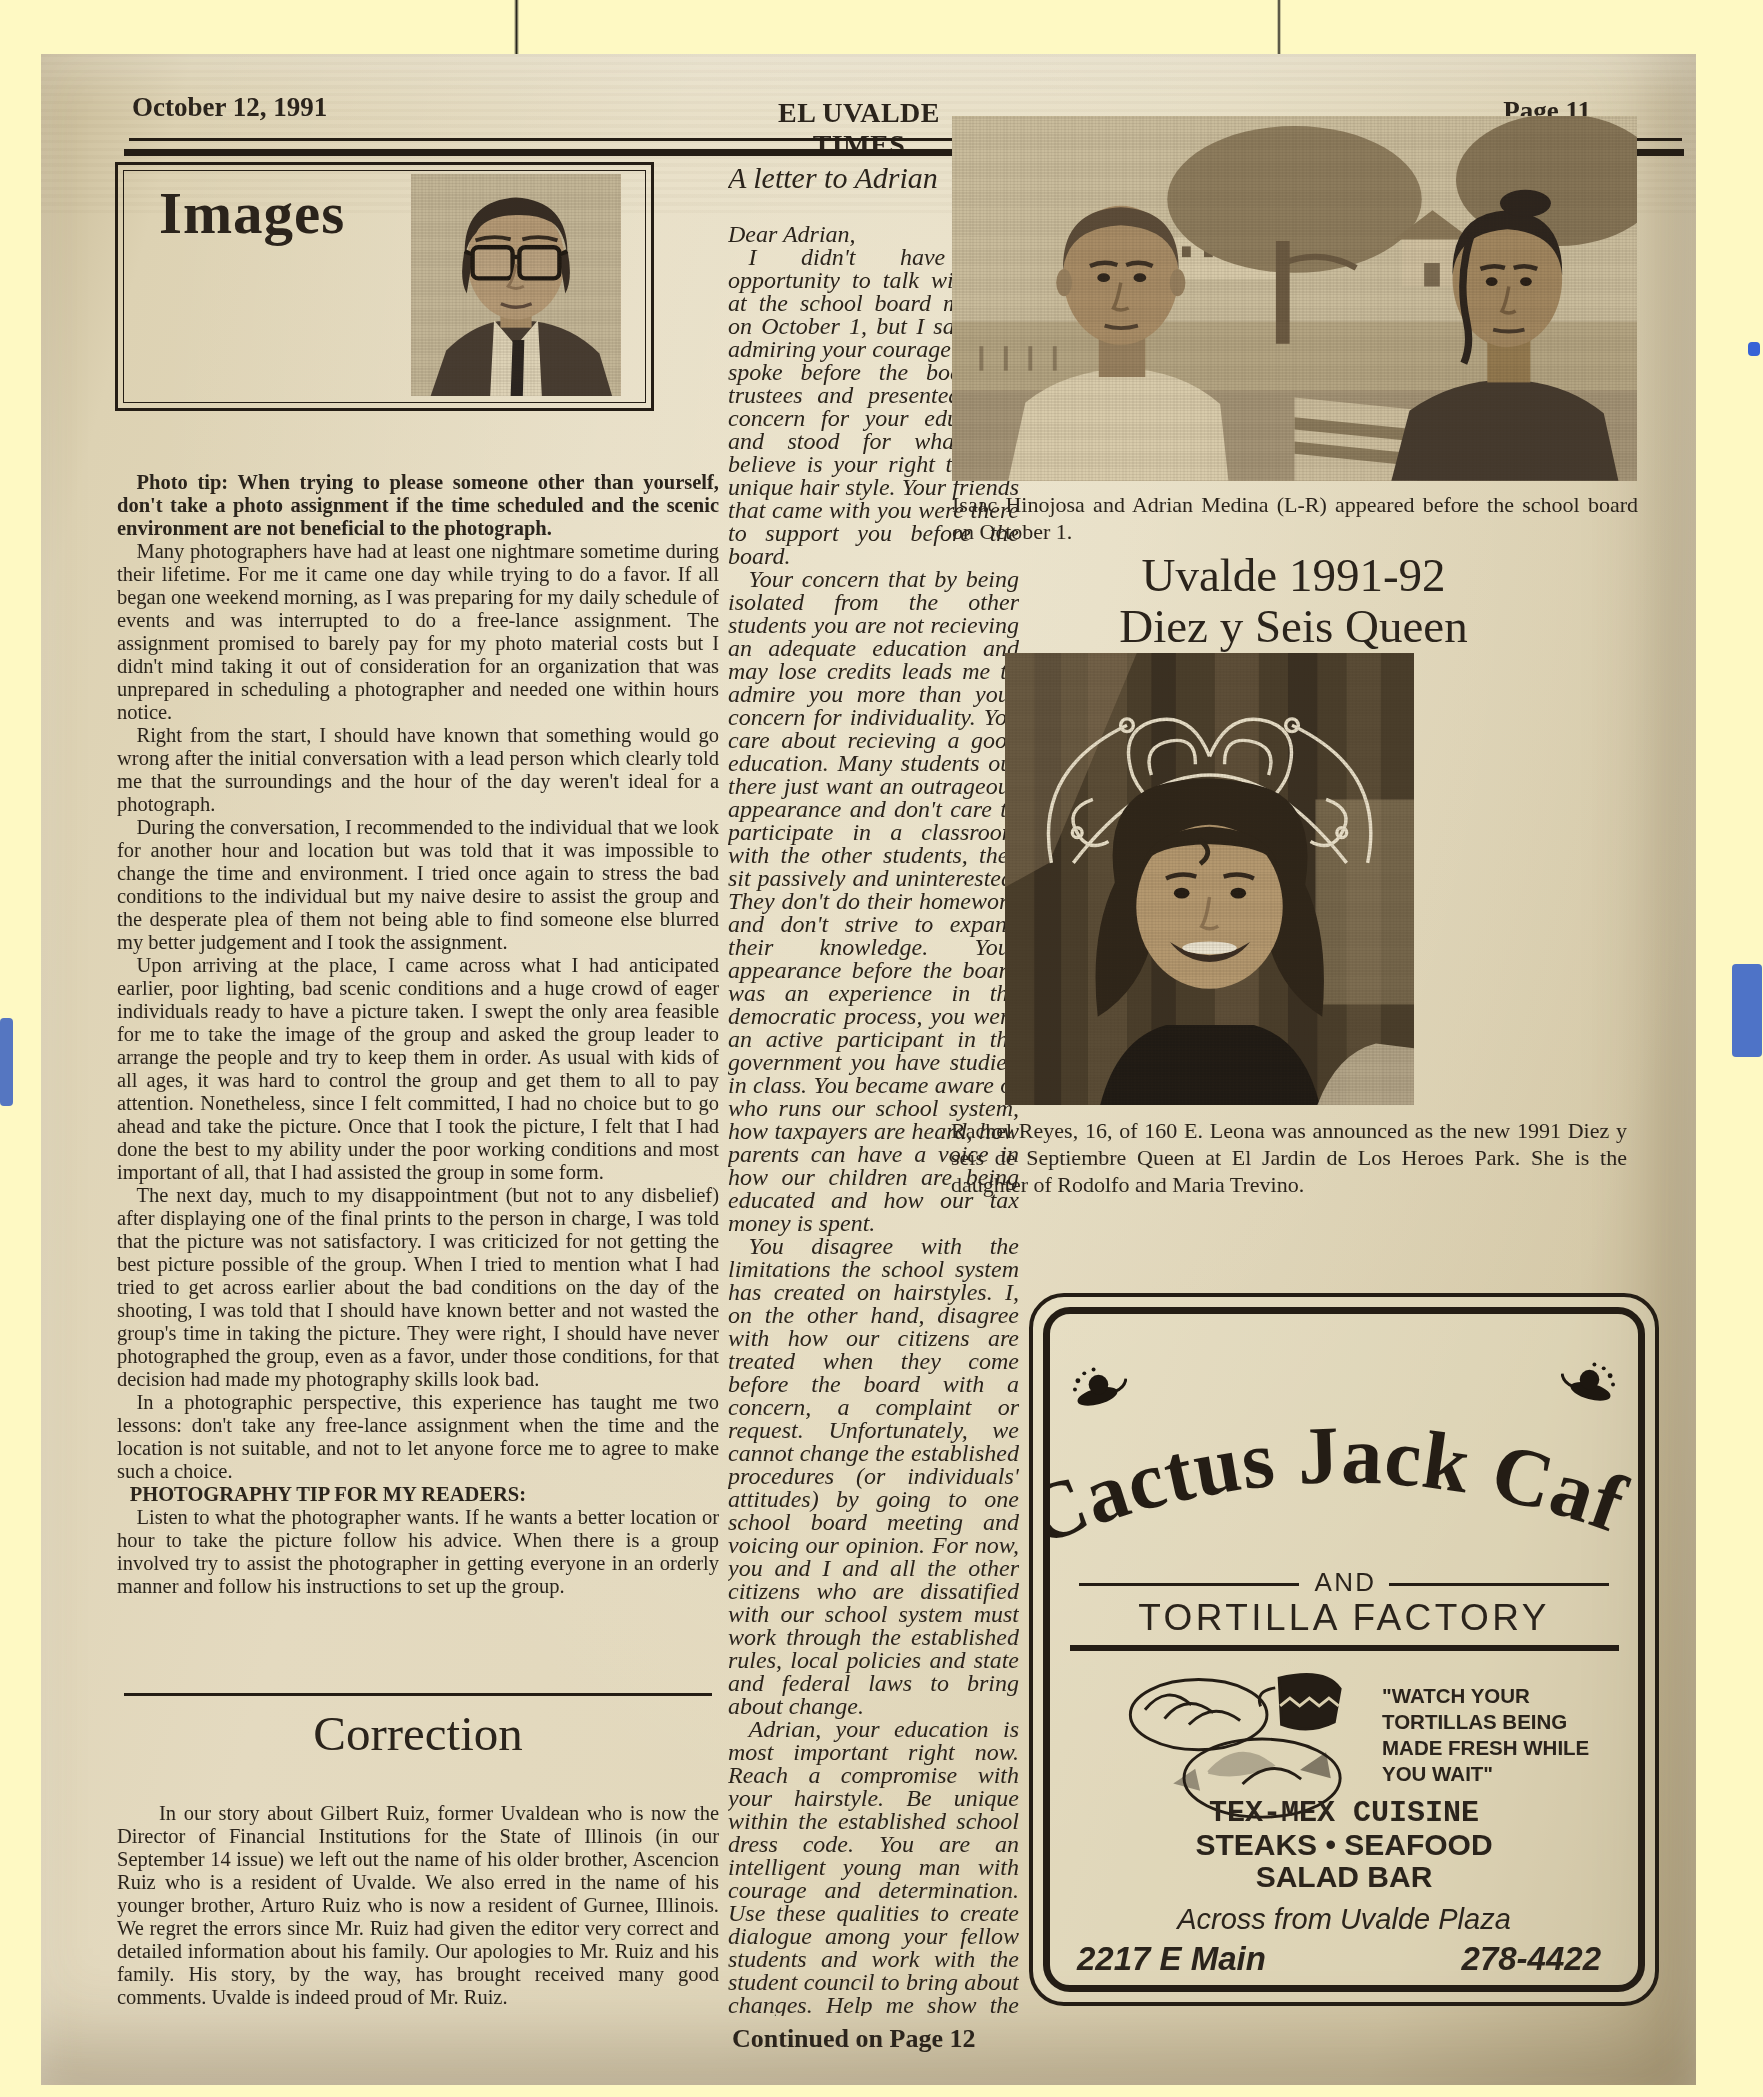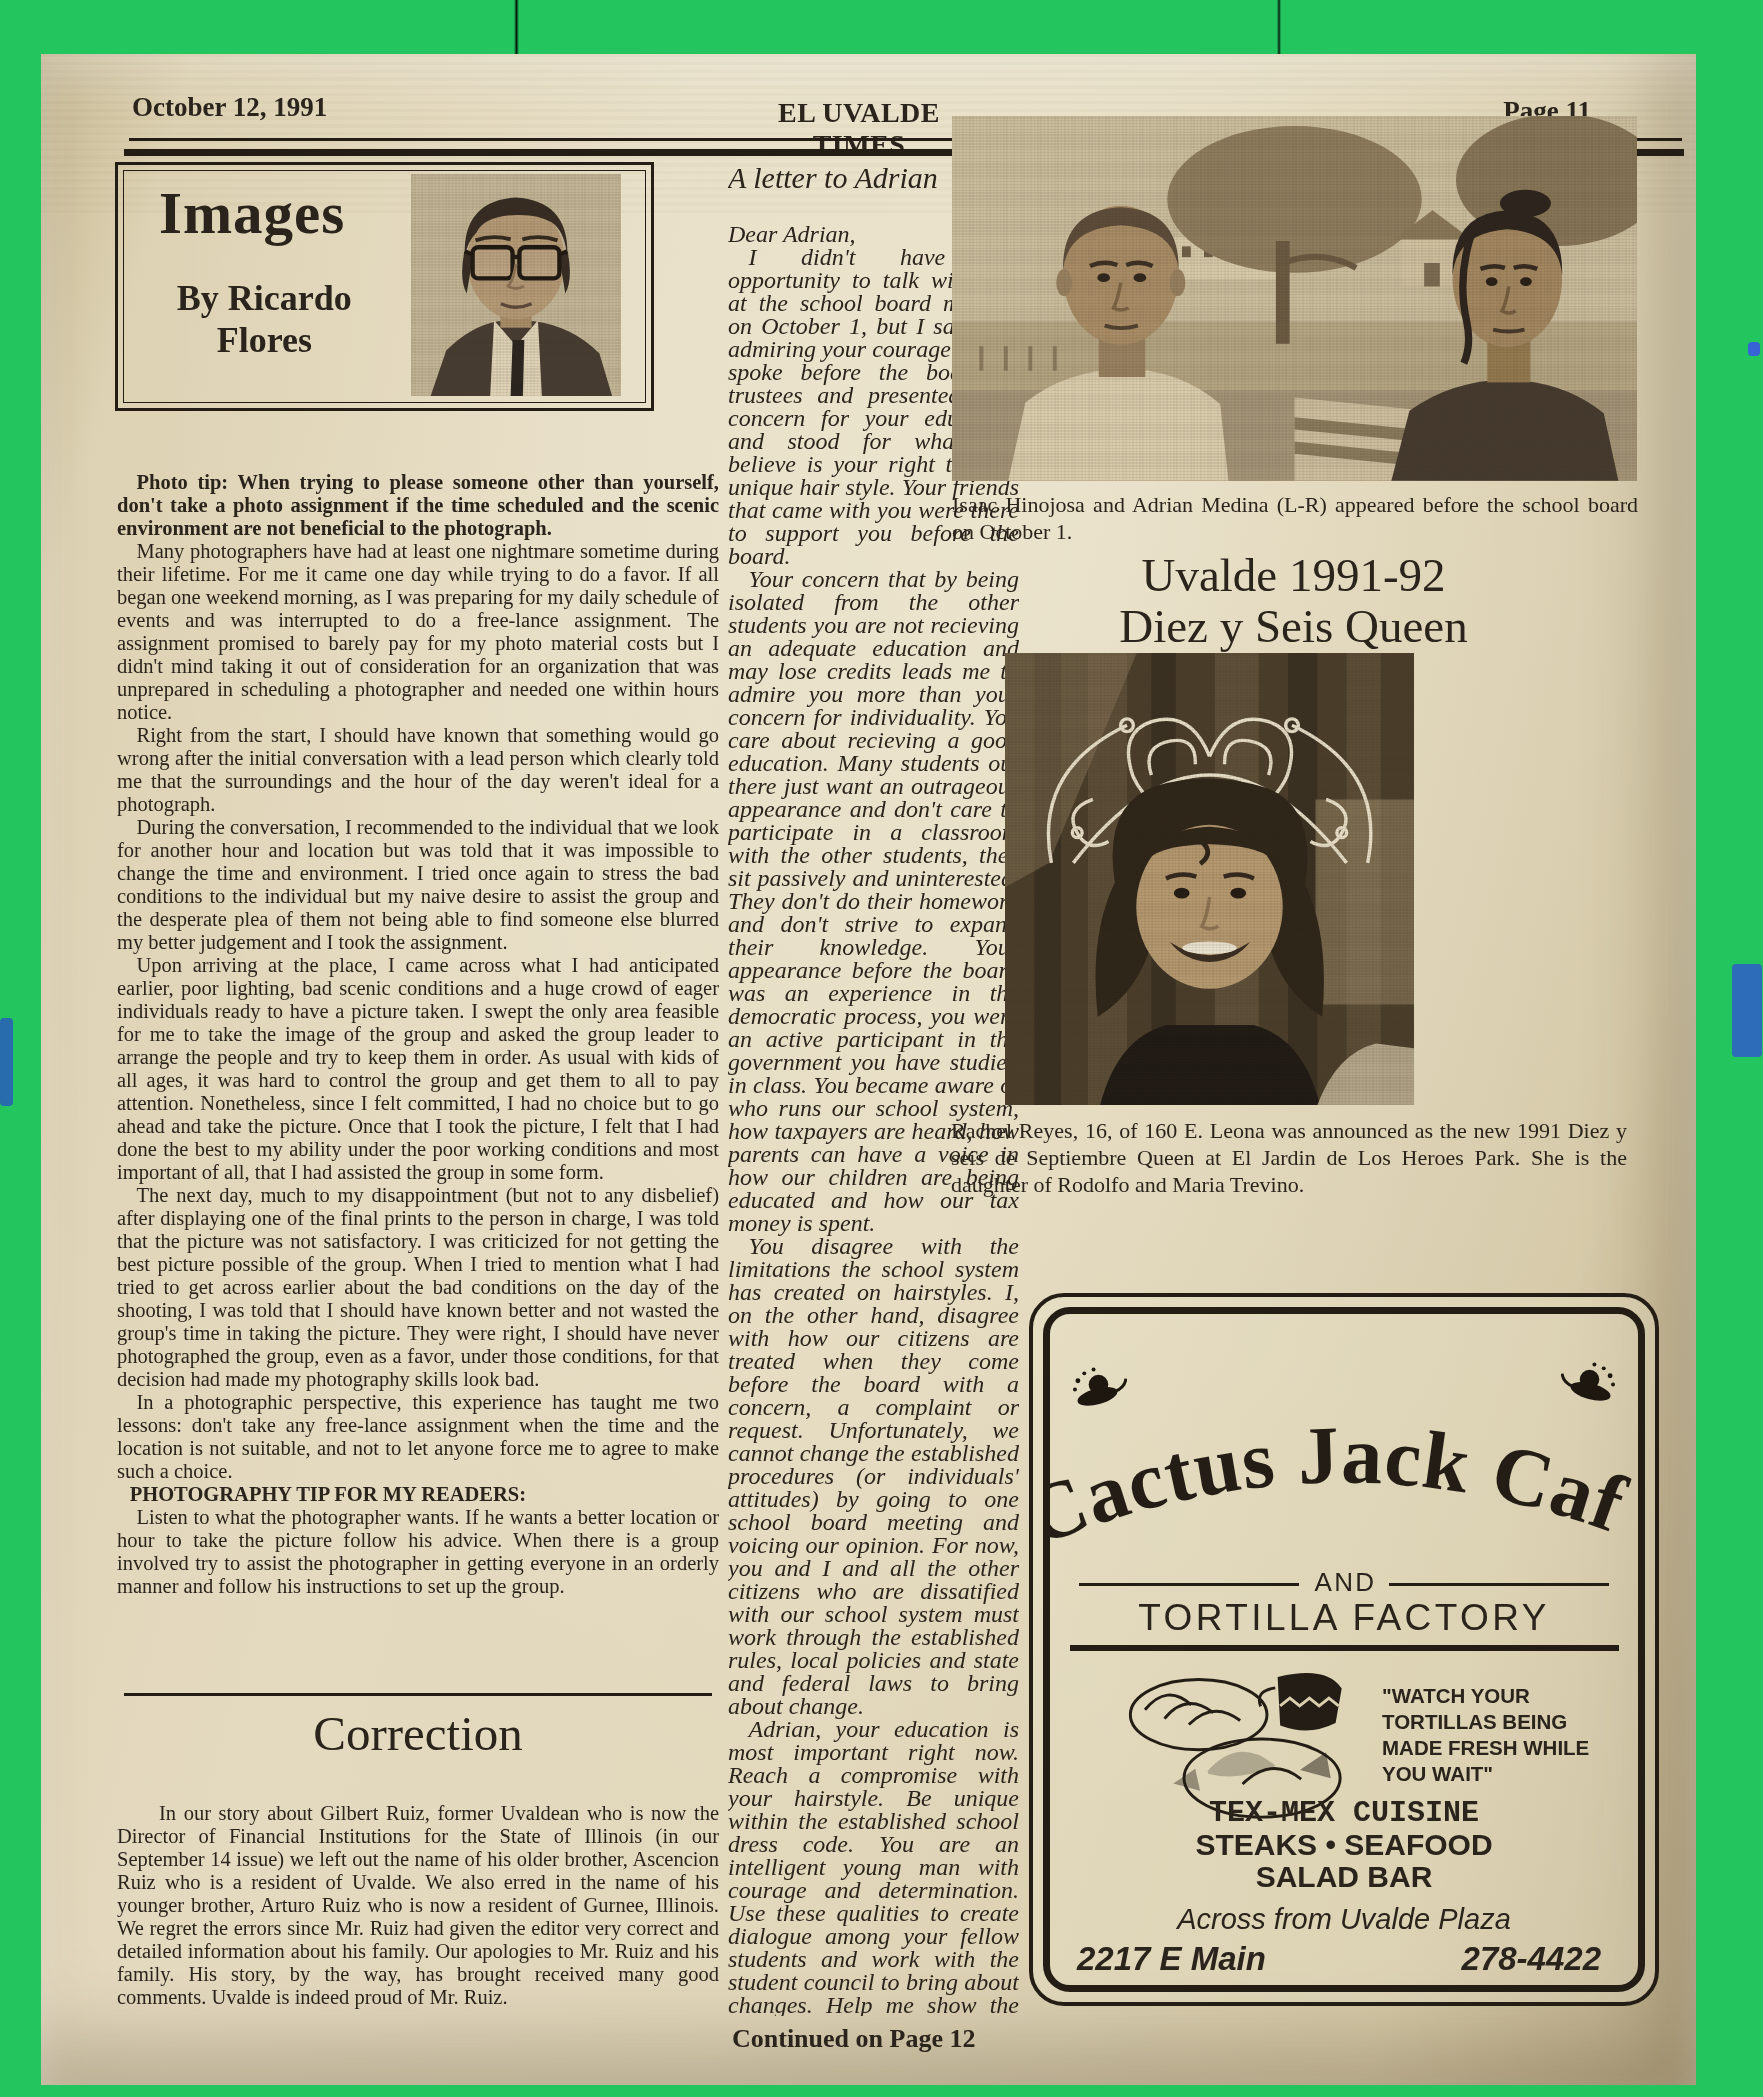--- a/index.html
+++ b/index.html
@@ -1,16 +1,16 @@
 <!DOCTYPE html>
 <html style="font-size:7.8px"><head>
 <meta charset="utf-8">
 <style>
   html,body{margin:0;padding:0;background:#0a0a0c;}
-  .stage{position:relative;width:1764px;height:2097px;overflow:hidden;background:#22c55e;
+  .stage{position:relative;width:1764px;height:2097px;overflow:hidden;background:#fef9c3;
          font-family:"Liberation Serif",serif;color:#2b241c;}
   .abs{position:absolute;}
   .paper{background:
       radial-gradient(ellipse at 55% 22%, rgba(255,253,242,.30), rgba(0,0,0,0) 62%),
       linear-gradient(105deg,#c7b996 0%,#ddd2b3 7%,#e4dac0 30%,#e2d8bc 55%,#d5c9a8 85%,#b9ab87 100%);
       box-shadow: inset 0 24.4px 39px rgba(255,255,250,.25), inset -34px -44px 78px rgba(80,62,36,.28);}
   .texture{background:repeating-linear-gradient(180deg, rgba(110,92,60,.07) 0 3.4px, rgba(0,0,0,0) 3.4px 7.8px);opacity:.55;}
   .seam{background:linear-gradient(90deg, rgba(0,0,0,0), rgba(0,0,0,.85), rgba(0,0,0,0));}
   .bluemark{border-radius:3.9px;}
   .ink{background:#241d15;}
@@ -46,21 +46,20 @@
 
   <div class="abs serifbold" style="left:132px;top:92px;font-size:27px;">October 12, 1991</div>
   <div class="abs serifbold center" style="left:732px;top:97px;width:254px;font-size:28px;letter-spacing:0.5px;">EL UVALDE TIMES</div>
   <div class="abs serifbold" style="left:1445px;top:96px;width:146px;font-size:27px;text-align:right;">Page 11</div>
   <div class="abs ink" style="left:129px;top:138px;width:1553px;height:2.9px;"></div>
   <div class="abs ink" style="left:124px;top:149px;width:1560px;height:6.8px;"></div>
 
   <div class="abs" style="left:115px;top:162px;width:533px;height:243px;border:3.9px solid #241d15;">
     <div class="abs" style="left:4.9px;top:4.9px;right:4.9px;bottom:4.9px;border:1.5px solid #241d15;"></div>
     <div class="abs serifbold" style="left:41px;top:13.7px;font-size:59px;letter-spacing:1px;">Images</div>
-    <div class="abs serifbold center" style="left:9.8px;top:112px;width:273px;font-size:36px;line-height:42px;">By Ricardo Flores</div>
 
     <div class="abs photo" style="left:293px;top:8.8px;width:210px;height:222px;">
       <svg width="210" height="222" viewBox="0 0 430 455">
         <rect width="430" height="455" fill="#cfc2a3"></rect>
         <rect width="430" height="455" fill="#8d7c5e" opacity="0.18"></rect>
         <path d="M40 455 L72 362 Q122 312 178 302 L252 302 Q330 312 386 368 L412 455 Z" fill="#473c31"></path>
         <path d="M170 300 L215 352 L260 300 L268 455 L162 455 Z" fill="#ddd2b6"></path>
         <path d="M208 340 L232 340 L229 455 L204 455 Z" fill="#2a2420"></path>
         <rect x="183" y="245" width="64" height="70" fill="#a88d68"></rect>
         <ellipse cx="215" cy="178" rx="100" ry="120" fill="#b59a76"></ellipse>

